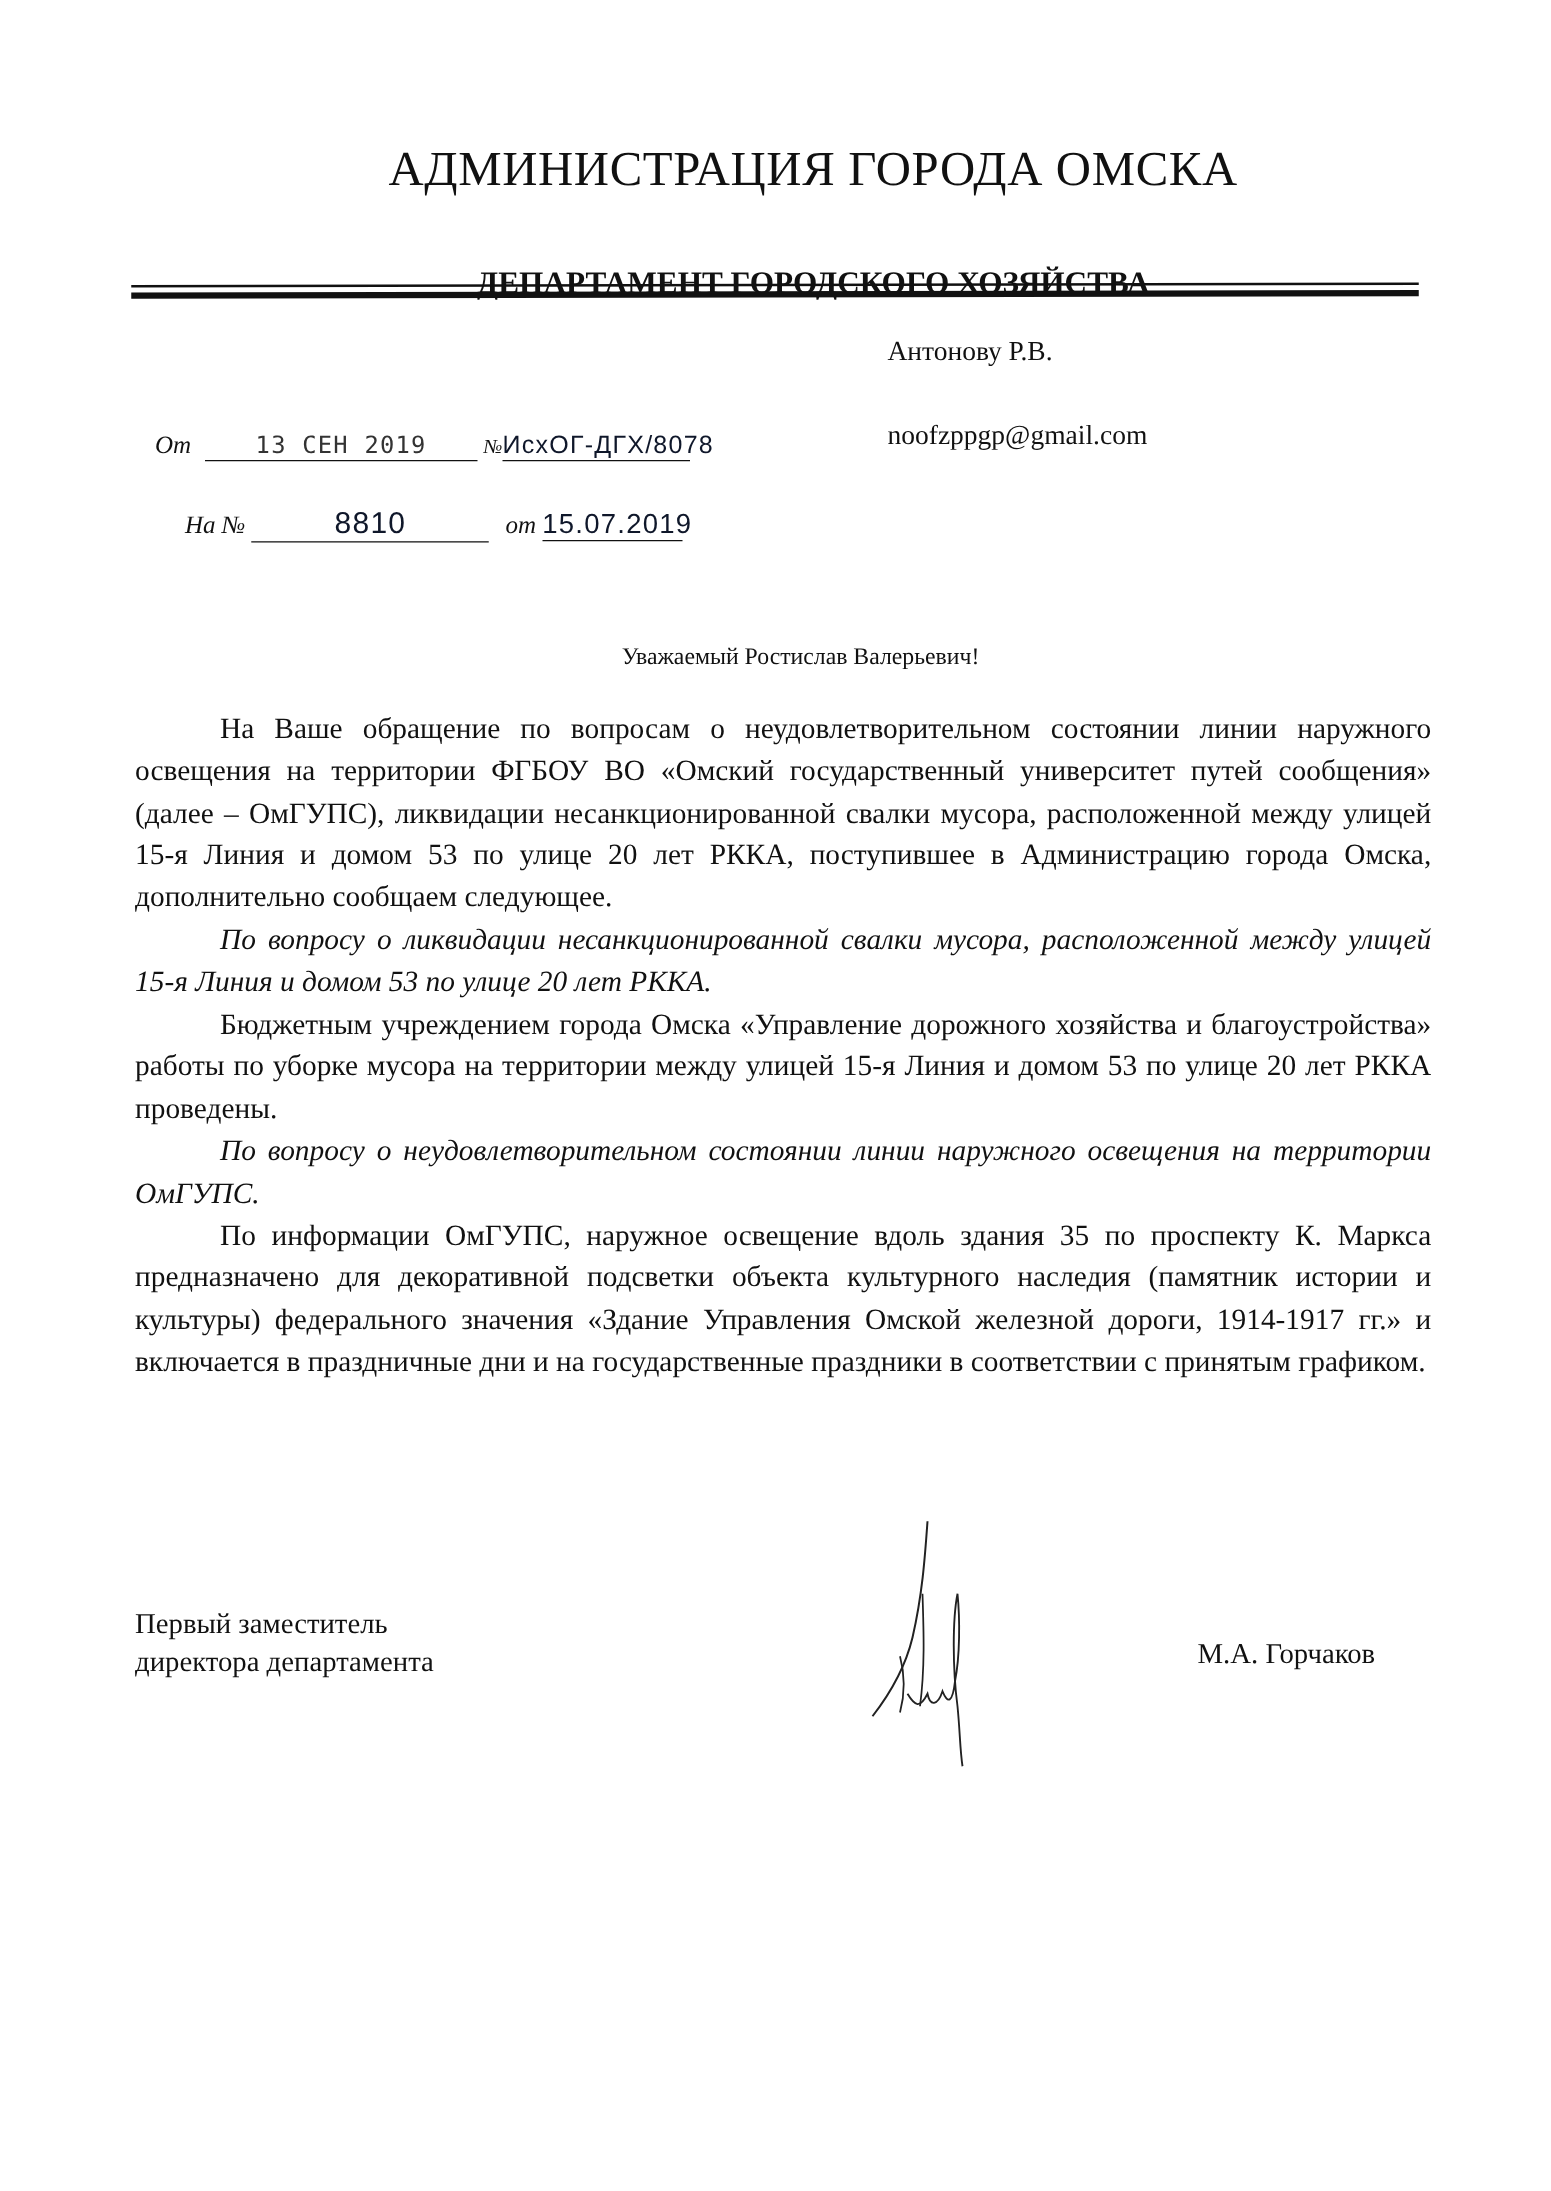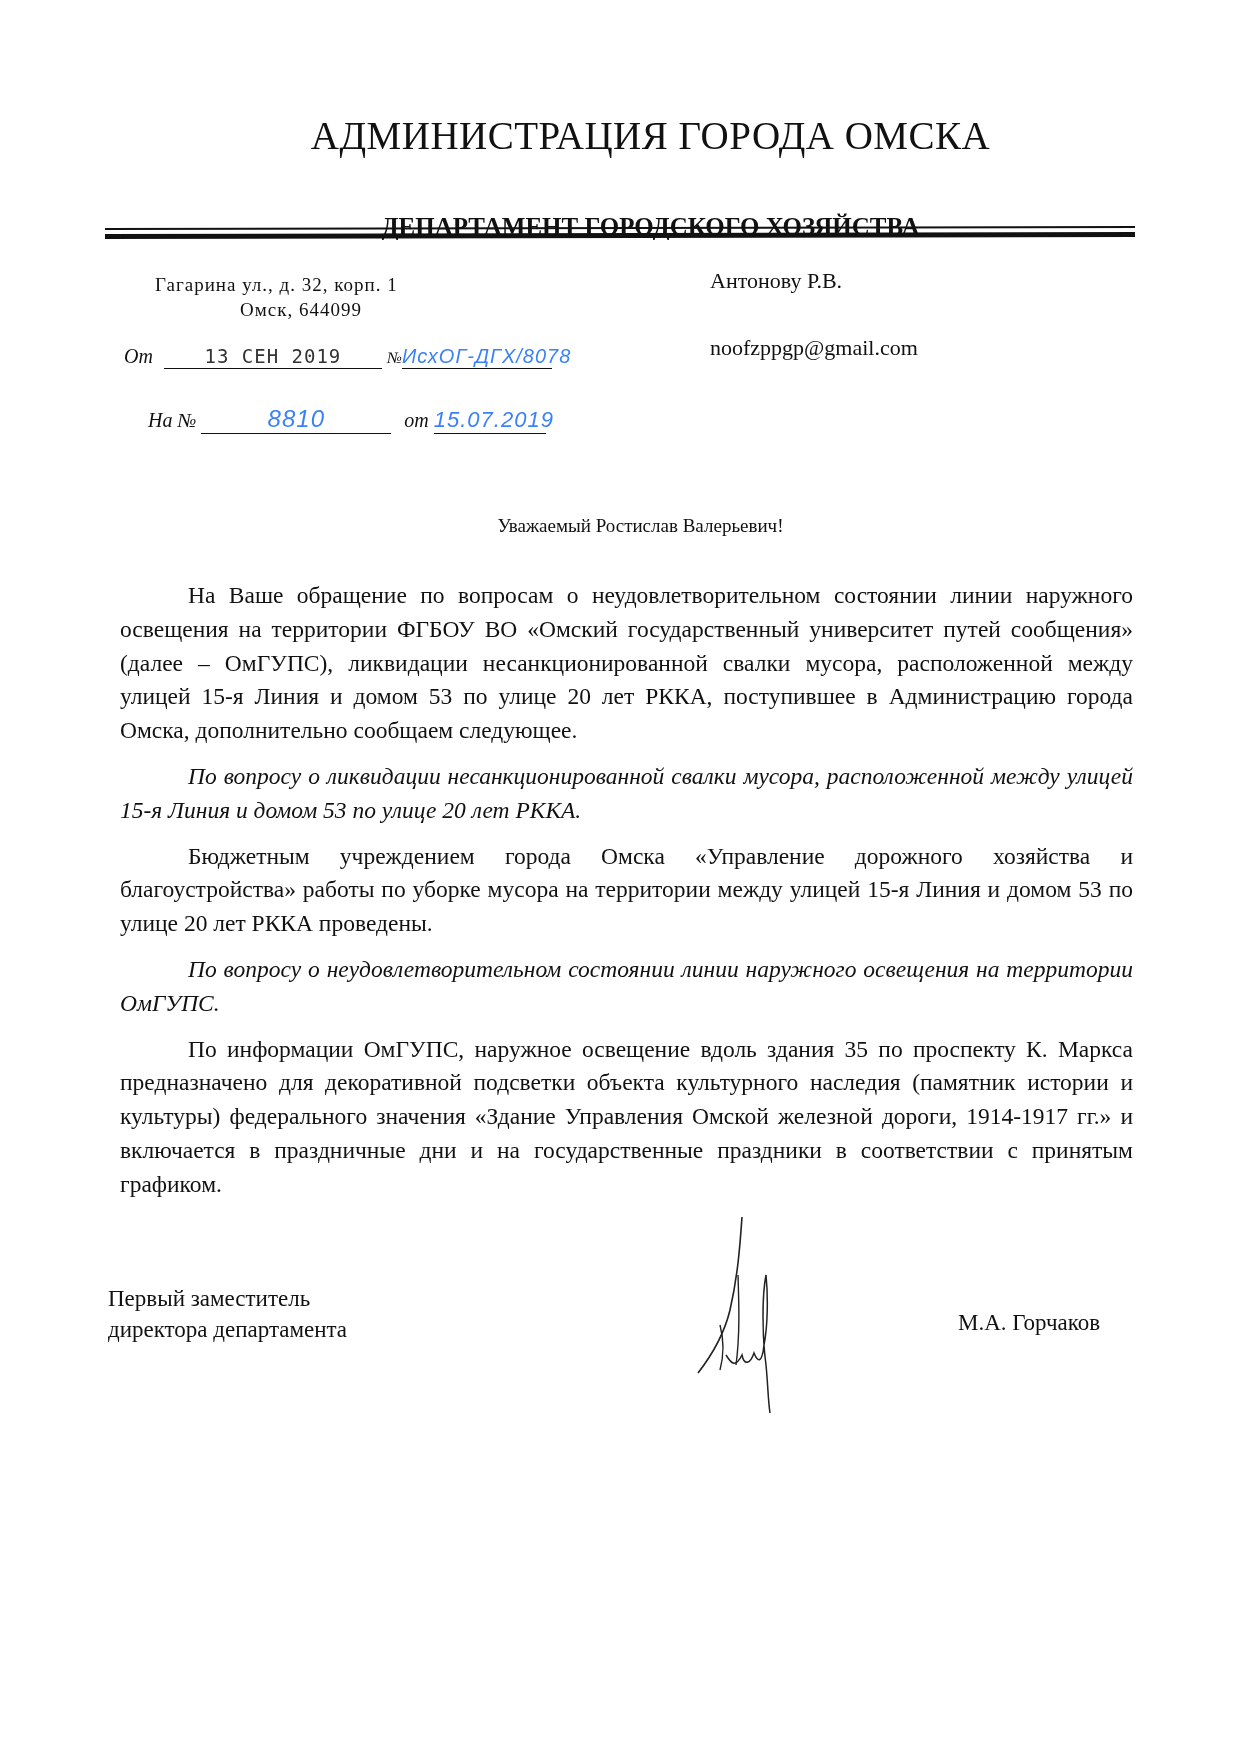--- a/index.html
+++ b/index.html
@@ -86,22 +86,21 @@
       font-size: 20px;
     }
     .stamp-date {
       font-family: "DejaVu Sans Mono", monospace;
       font-size: 19px;
       color: #333;
       letter-spacing: 1px;
     }
     .handwriting {
       font-family: "DejaVu Serif", serif;
-      font-style: italic;
-      color: #3b82f6;
+      color: #0f172a;
       letter-spacing: 1px;
     }
     
     .recipient {
       position: absolute;
       left: 710px;
       top: 268px;
       font-size: 22px;
     }
     .email {
@@ -123,21 +122,21 @@
     
     .body-text {
       position: absolute;
       left: 108px;
       width: 1037px;
       top: 567px;
       font-size: 23.5px;
       line-height: 33.8px;
     }
     .body-text p {
-      margin: 12px;
+      margin: 0;
       text-align: justify;
       text-indent: 68px;
     }
     .body-text p.italic { font-style: italic; }
     .body-text p + p { margin-top: 0; }
     
     .sig-title {
       position: absolute;
       left: 108px;
       top: 1283px;
@@ -161,24 +160,20 @@
 </head>
 <body>
 
 <div class="page">
 
   <div class="org-title">АДМИНИСТРАЦИЯ ГОРОДА ОМСКА</div>
   <div class="dept-title">ДЕПАРТАМЕНТ ГОРОДСКОГО ХОЗЯЙСТВА</div>
   <div class="rule-thin"></div>
   <div class="rule-thick"></div>
 
-  <div class="address">
-    <div>Гагарина ул., д. 32, корп. 1</div>
-    <div class="line2">Омск, 644099</div>
-  </div>
 
   <div class="reg-row" style="left:124px; top:345px;">
     <span class="lbl">От</span>
     <span class="fill" style="width:218px; margin-left:6px;text-align:center;">
       <span class="stamp-date">13 СЕН 2019</span>
     </span>
     <span class="lbl" style="font-size:16px;">№</span><span class="fill handwriting" style="width:150px; text-align:left; font-size:20px;">ИсхОГ-ДГХ/8078</span>
   </div>
 
   <div class="reg-row" style="left:128px; top:405px;margin-left:20px;">

